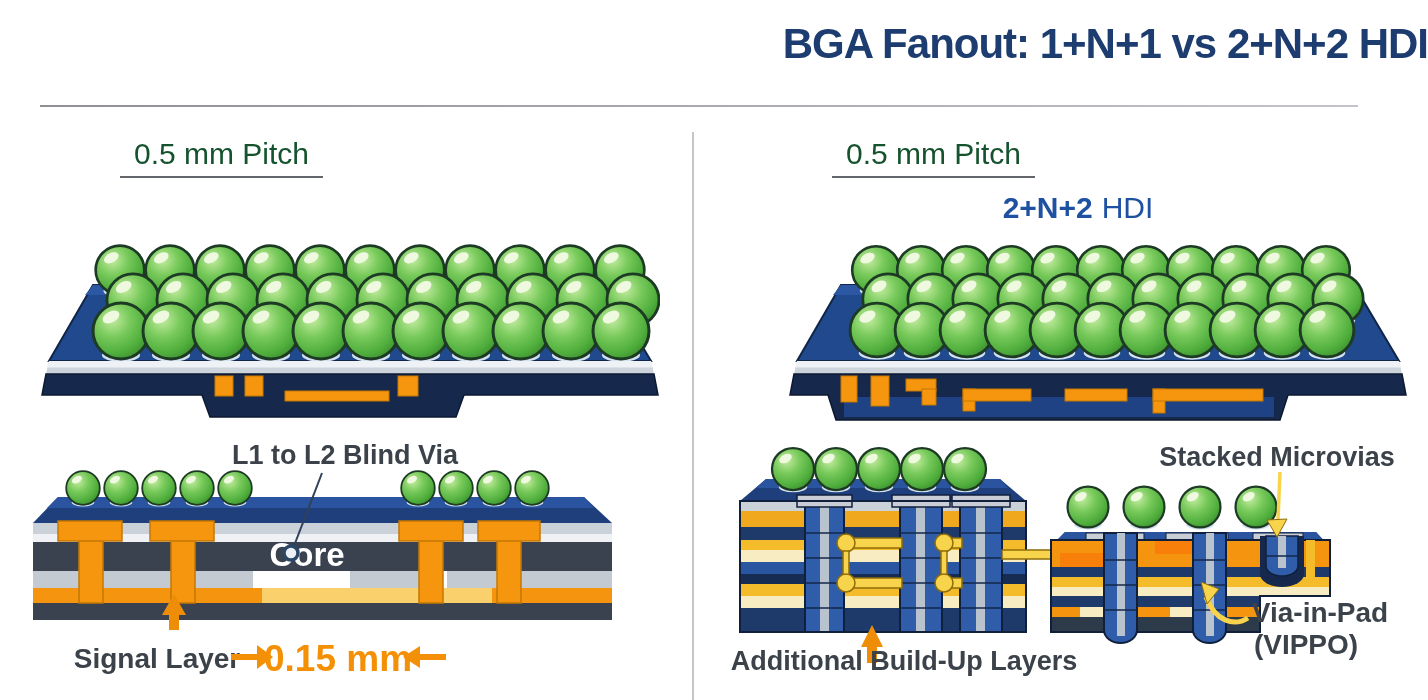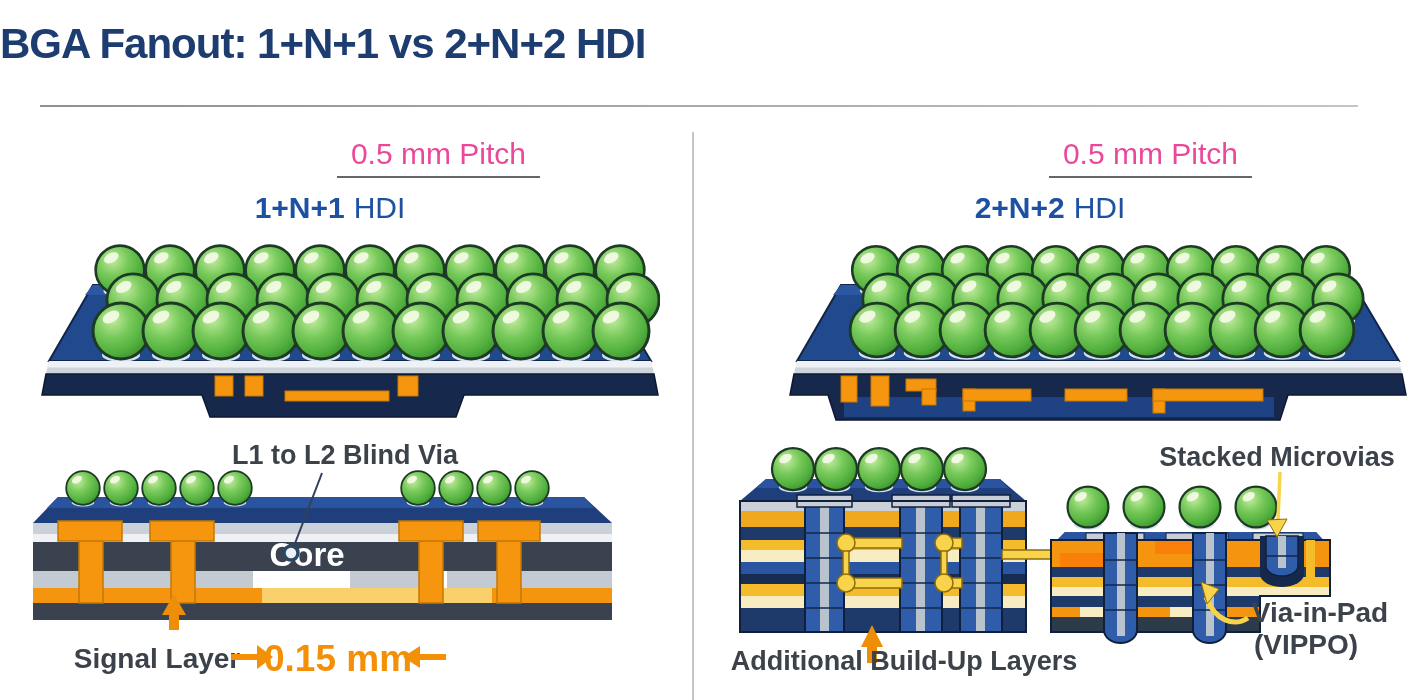--- a/index.html
+++ b/index.html
@@ -1,27 +1,27 @@
 <!DOCTYPE html>
 <html><head>
 <meta charset="utf-8">
 <style>
   html,body{margin:0;padding:0;background:#fff;}
   .page{position:relative;width:1428px;height:700px;background:#ffffff;overflow:hidden;
         font-family:"Liberation Sans",sans-serif;}
-  .title{position:absolute;top:20px;left:0;width:100%;text-align:left;
+  .title{position:absolute;top:20px;left:0;width:100%;text-align:right;
          font-size:42px;font-weight:800;color:#1d3c6f;letter-spacing:-1px;}
   .h-divider{position:absolute;top:105px;left:40px;width:1318px;height:2px;
              background:linear-gradient(90deg,#8f9096,#c3c3c9);}
   .v-divider{position:absolute;top:132px;left:692px;width:2px;height:568px;background:#c6c6ca;}
-  .pitch{position:absolute;width:420px;text-align:right;font-size:30px;font-weight:500;color:#ec4899;}
+  .pitch{position:absolute;width:420px;text-align:left;font-size:30px;font-weight:500;color:#14532d;}
   .pitch span{border-bottom:2px solid #63666b;padding:0 14px 6px;}
   .pitch.left{left:120px;top:137px;} .pitch.right{left:832px;top:137px;}
   .hdi{position:absolute;width:420px;text-align:center;font-size:30px;color:#1e51a2;top:191px;}
-  .hdi.left{left:120px;} .hdi.right{left:840px;}
+  .hdi.left{left:120px;} .hdi.right{left:868px;}
   .hdi .bold{font-weight:800;} .hdi .rest{font-weight:400;margin-left:9px;}
   .abs{position:absolute;}
   svg text{font-family:"Liberation Sans",sans-serif;}
   .ann{font-size:27px;font-weight:600;fill:#3b4249;}
   .core-t{font-size:33px;font-weight:700;fill:#ffffff;}
   .dim-t{font-size:37px;font-weight:800;fill:#f49006;}
 </style>
 </head>
 <body>
 
@@ -42,23 +42,20 @@
       </g>
     </defs>
   </svg>
 
   <div class="title">BGA Fanout: 1+N+1 vs 2+N+2 HDI</div>
   <div class="h-divider"></div>
   <div class="v-divider"></div>
 
   <div class="pitch left">
     <span>0.5 mm Pitch</span>
-  </div>
-  <div class="hdi left">
-    <span class="bold">1+N+1</span><span class="rest">HDI</span>
   </div>
 
   <svg class="abs" style="left:40px;top:243px" width="620" height="180" viewBox="0 0 620 180">
     <g>
       <polygon points="53,42 566,42 611,118 9,118" fill="#21498e" stroke="#102547" stroke-width="2"></polygon>
       <polygon points="53,42 566,42 575,52 45,52" fill="#2c57a3"></polygon>
     </g>
     <g>
       <use href="#ball" transform="translate(80,27) scale(.87)"></use>
         <use href="#ball" transform="translate(130,27) scale(.87)"></use>

